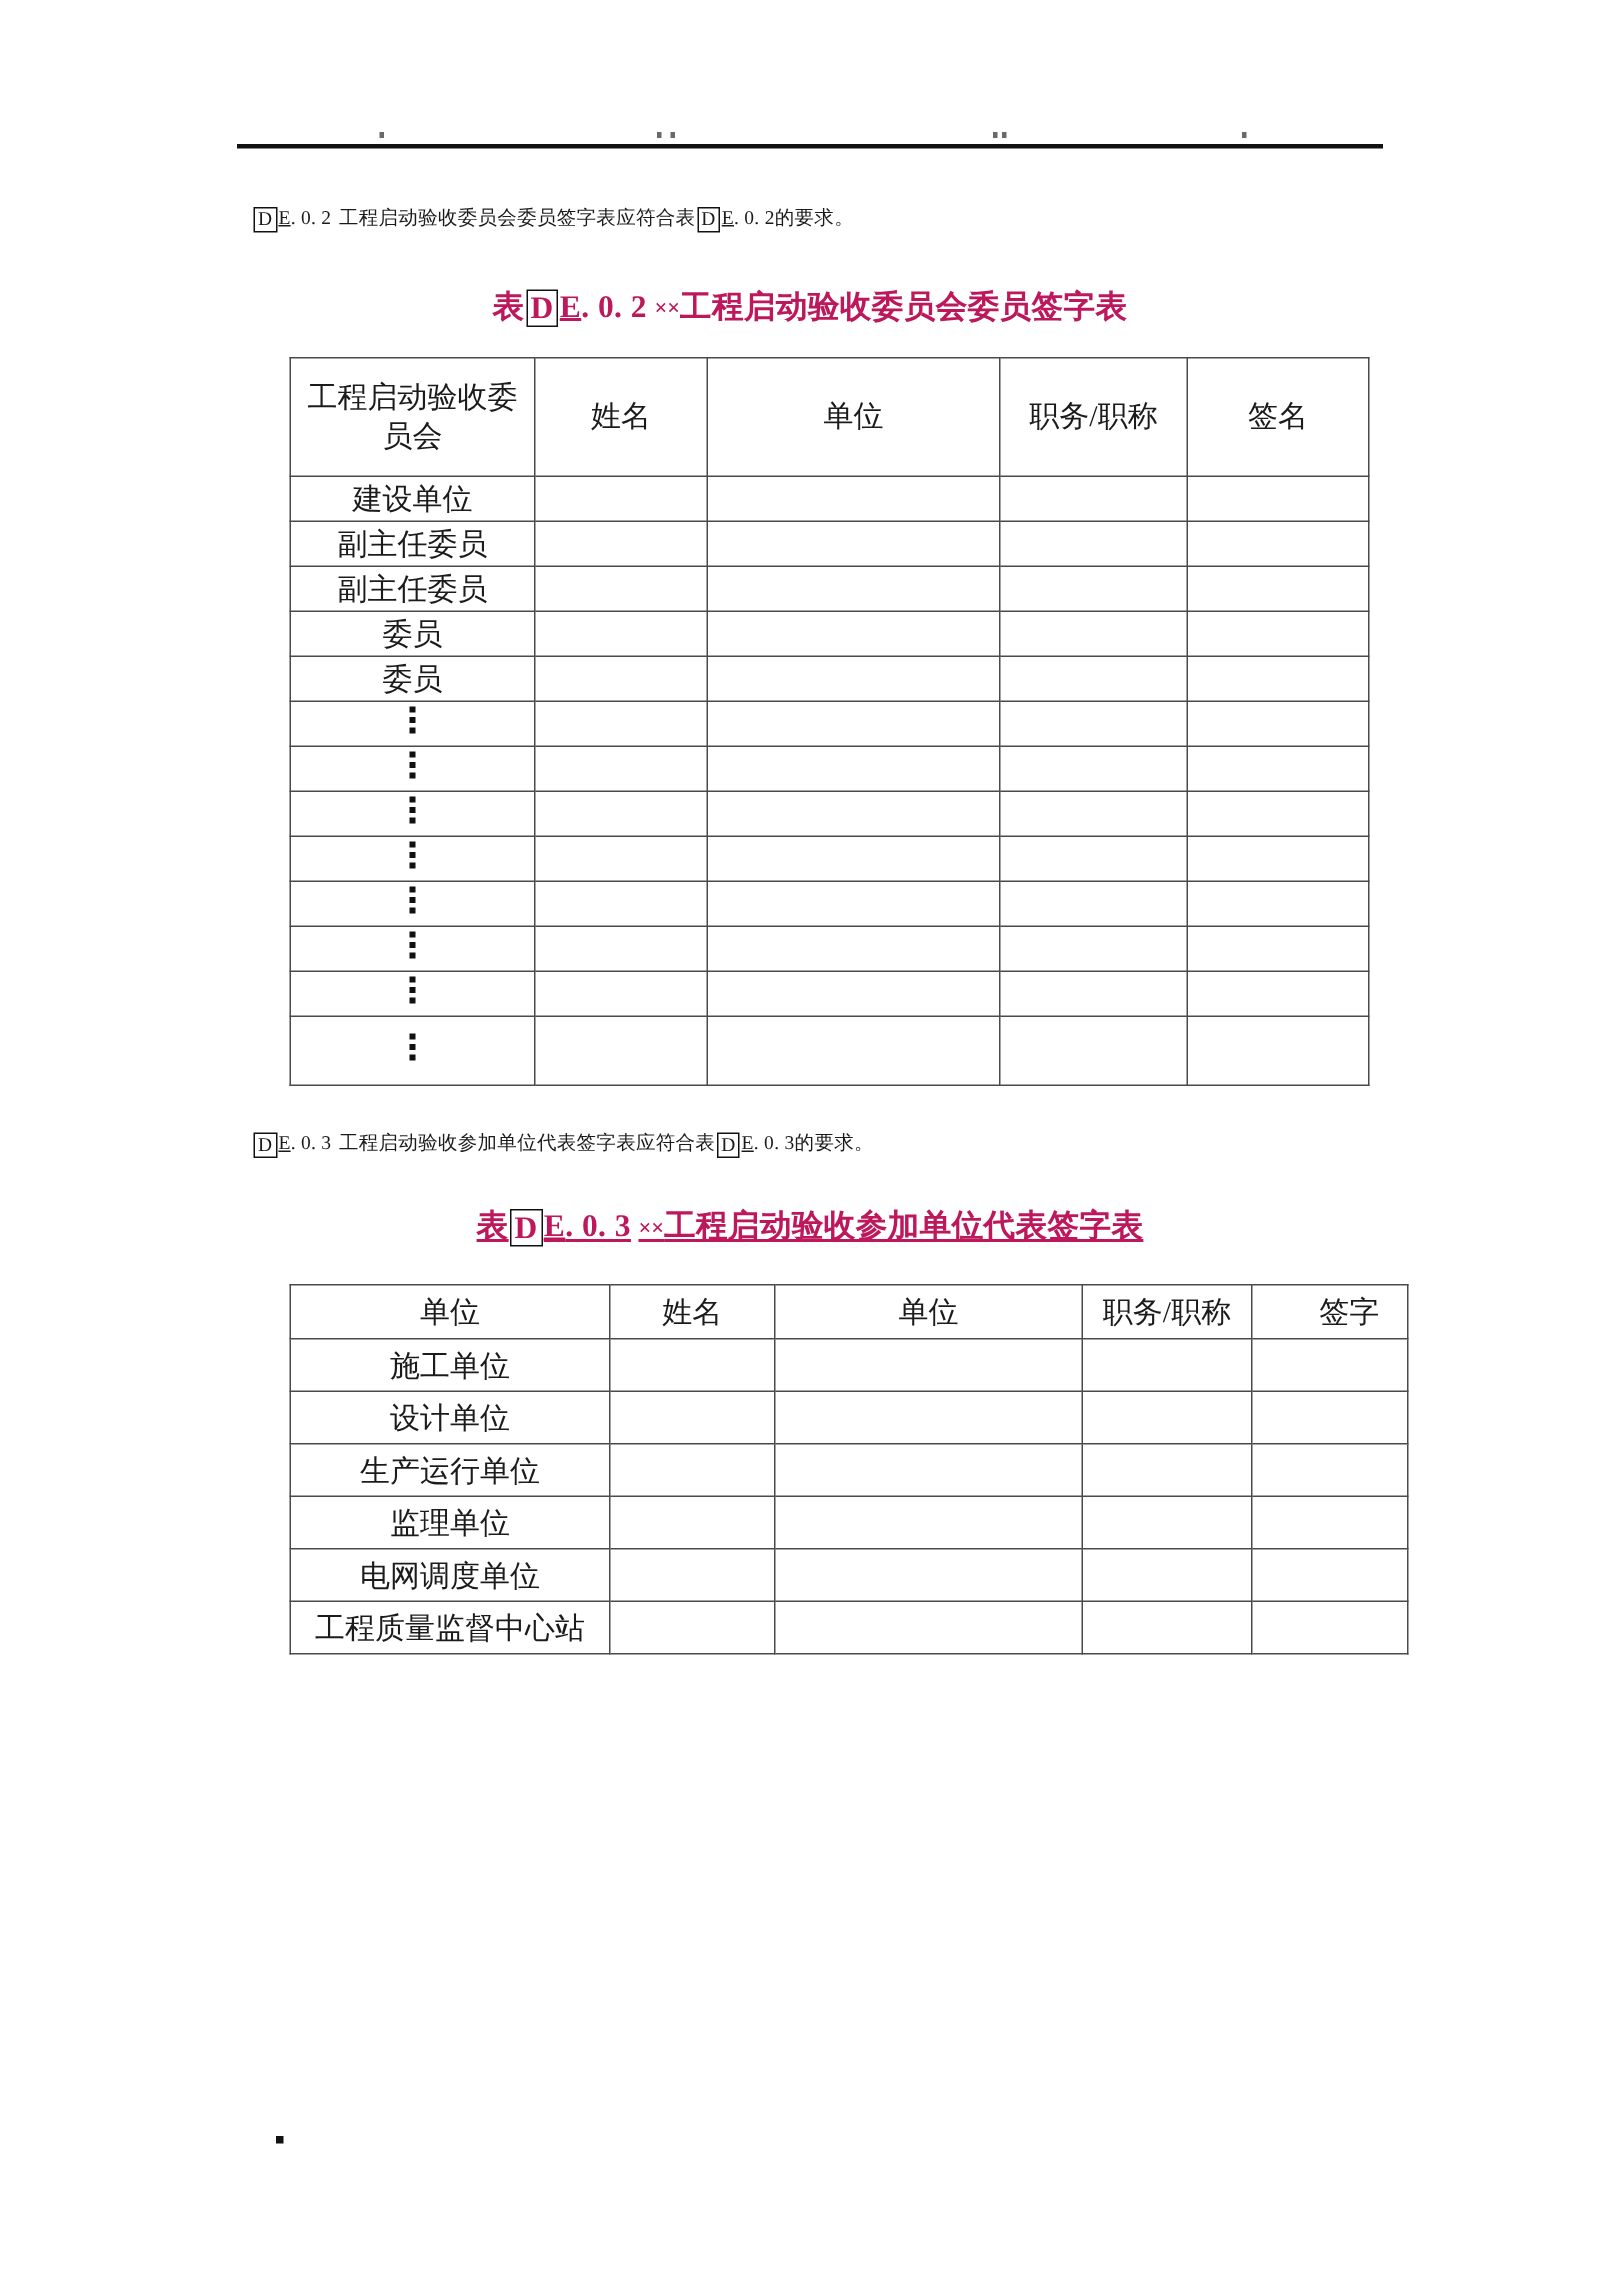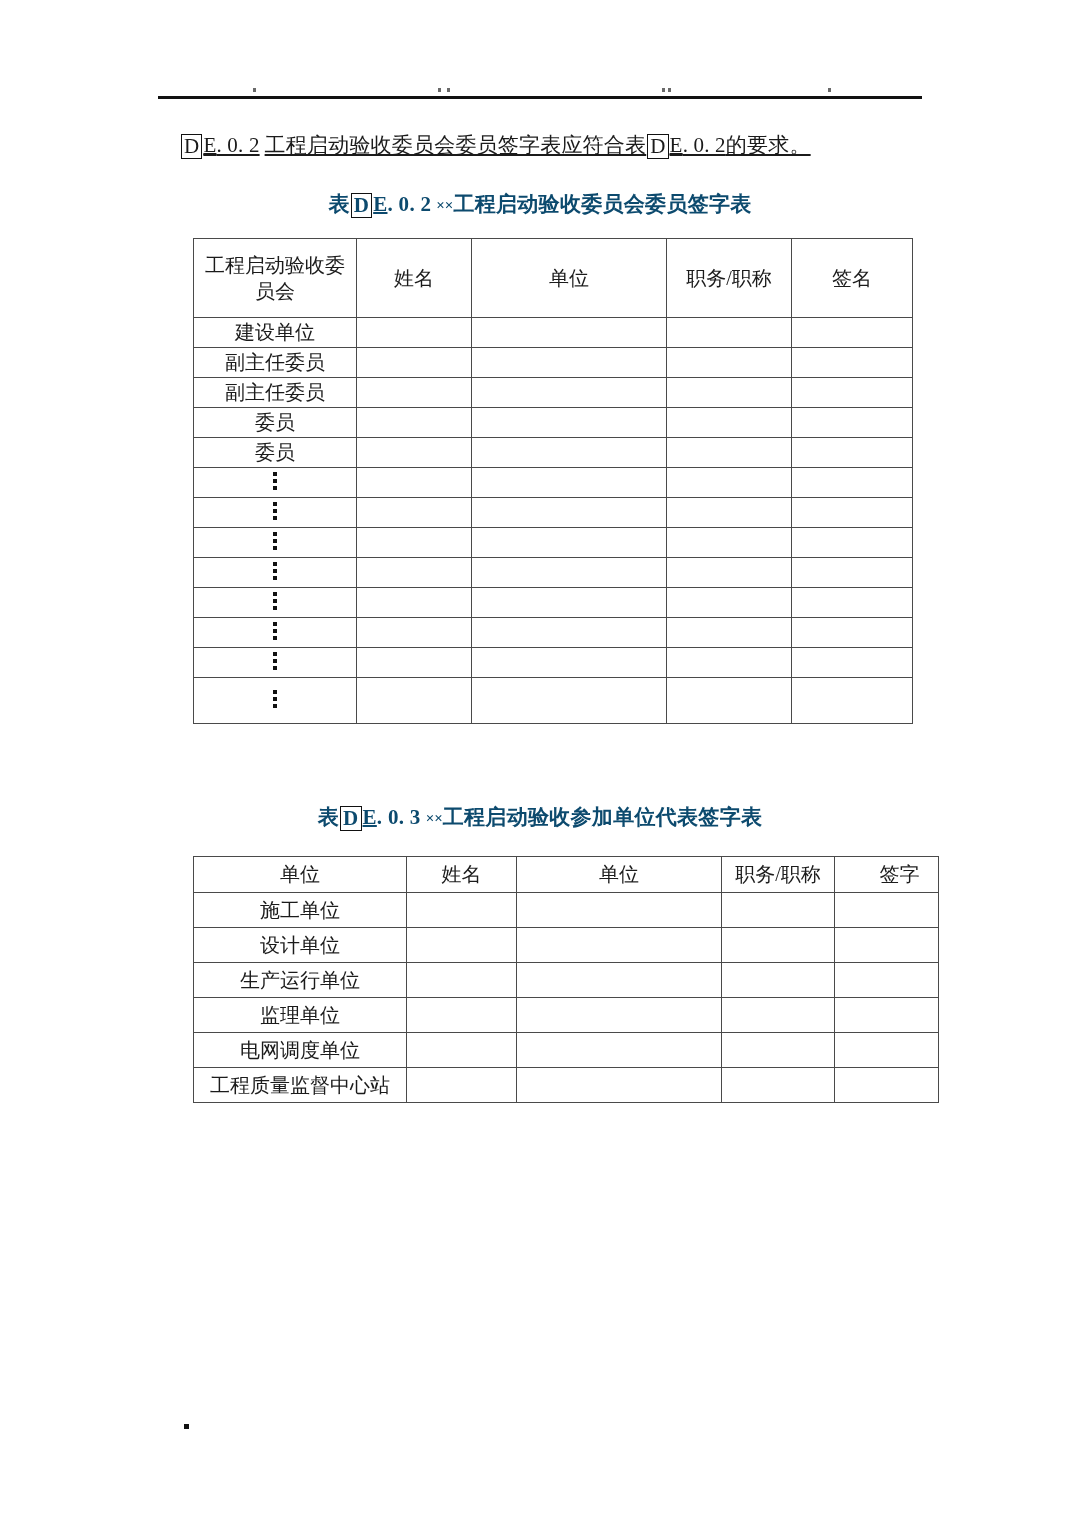--- a/index.html
+++ b/index.html
@@ -35,45 +35,44 @@
   .header-speck {
     position: absolute;
     width: 3px;
     height: 4px;
     background: #6a6a6a;
   }
 
   
   .para {
     position: absolute;
-    left: 180px;
-    font-size: 21px;
+    left: 168px;
+    font-size: 13px;
     line-height: 28px;
     color: #1b1b1b;
     letter-spacing: 0.2px;
     white-space: nowrap;
-    text-decoration: underline;
   }
   .para-1 { top: 131px; }
   .para-2 { top: 748px; }
 
   
   .caption {
     position: absolute;
     width: 1080px;
     left: 0;
     text-align: center;
     font-size: 21px;
     font-weight: bold;
-    color: #0c4a6e;
+    color: #be185d;
     letter-spacing: 0.3px;
     white-space: nowrap;
   }
   .caption-1 { top: 190px; }
-  .caption-2 { top: 803px; }
+  .caption-2 { top: 803px; text-decoration: underline; }
 
   
   .boxed {
     display: inline-block;
     border: 1.6px solid #111111;
     padding: 0 2px 1px 2px;
     line-height: 1.05;
     margin: 0 1px;
     vertical-align: -1px;
   }
@@ -281,20 +280,23 @@
       <tr class="tall">
         <td class="lead"><span class="vdots"><i></i><i></i><i></i></span></td>
         <td></td>
         <td></td>
         <td></td>
         <td></td>
       </tr>
     </tbody>
   </table>
 
+  <div class="para para-2">
+    <span class="boxed">D</span><span class="underlined">E</span><span>. 0. 3</span><span class="sp"></span><span>工程启动验收参加单位代表签字表应符合表</span><span class="boxed">D</span><span class="underlined">E</span><span>. 0. 3</span><span>的要求。</span>
+  </div>
 
   <div class="caption caption-2">
     <span>表</span><span class="boxed">D</span><span class="underlined">E</span><span>. 0. 3</span><span class="sp"></span><span class="xx">××</span><span>工程启动验收参加单位代表签字表</span>
   </div>
 
   <table class="doc-table" id="table-2">
     <thead>
       <tr>
         <th class="h-unit">单位</th>
         <th class="h-name">姓名</th>

